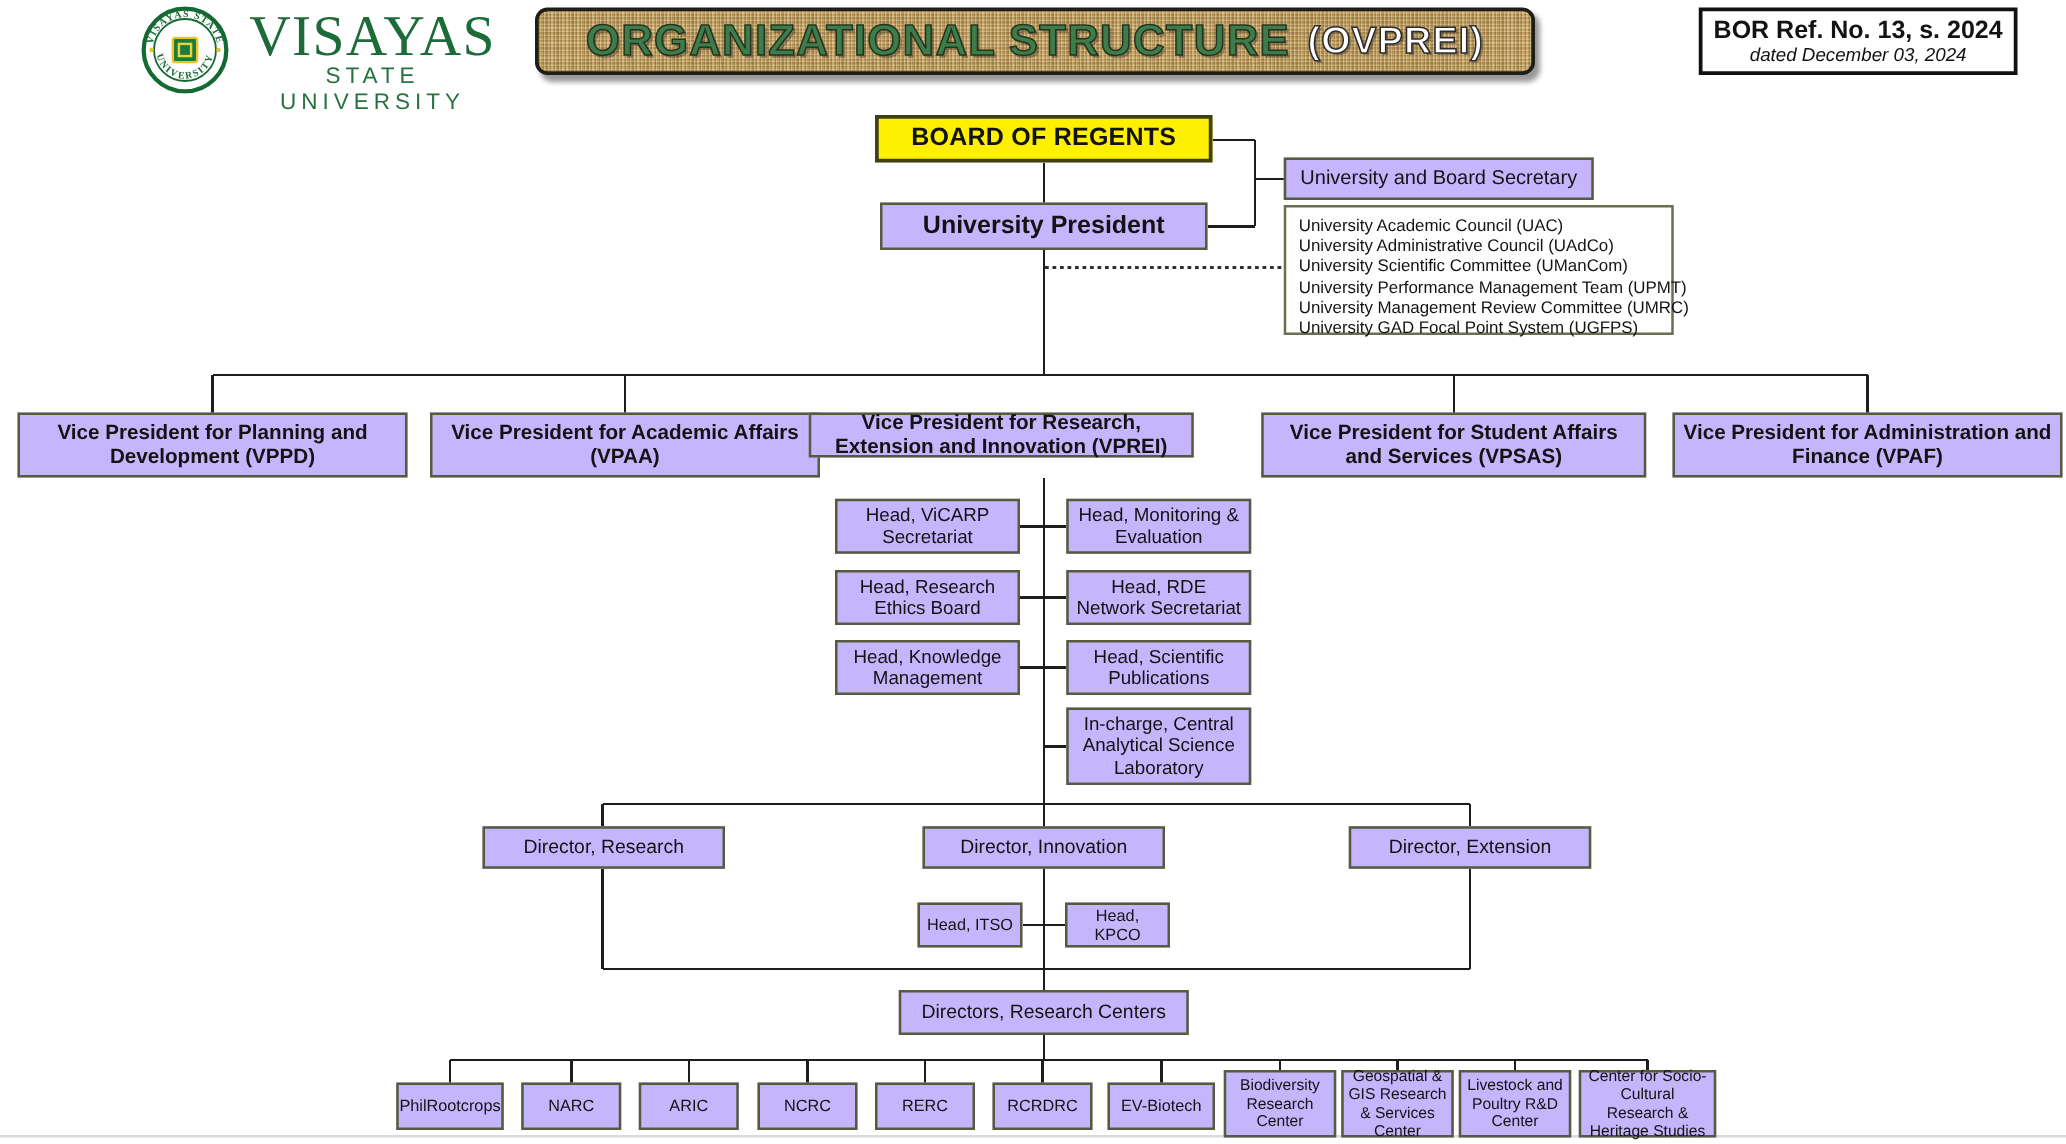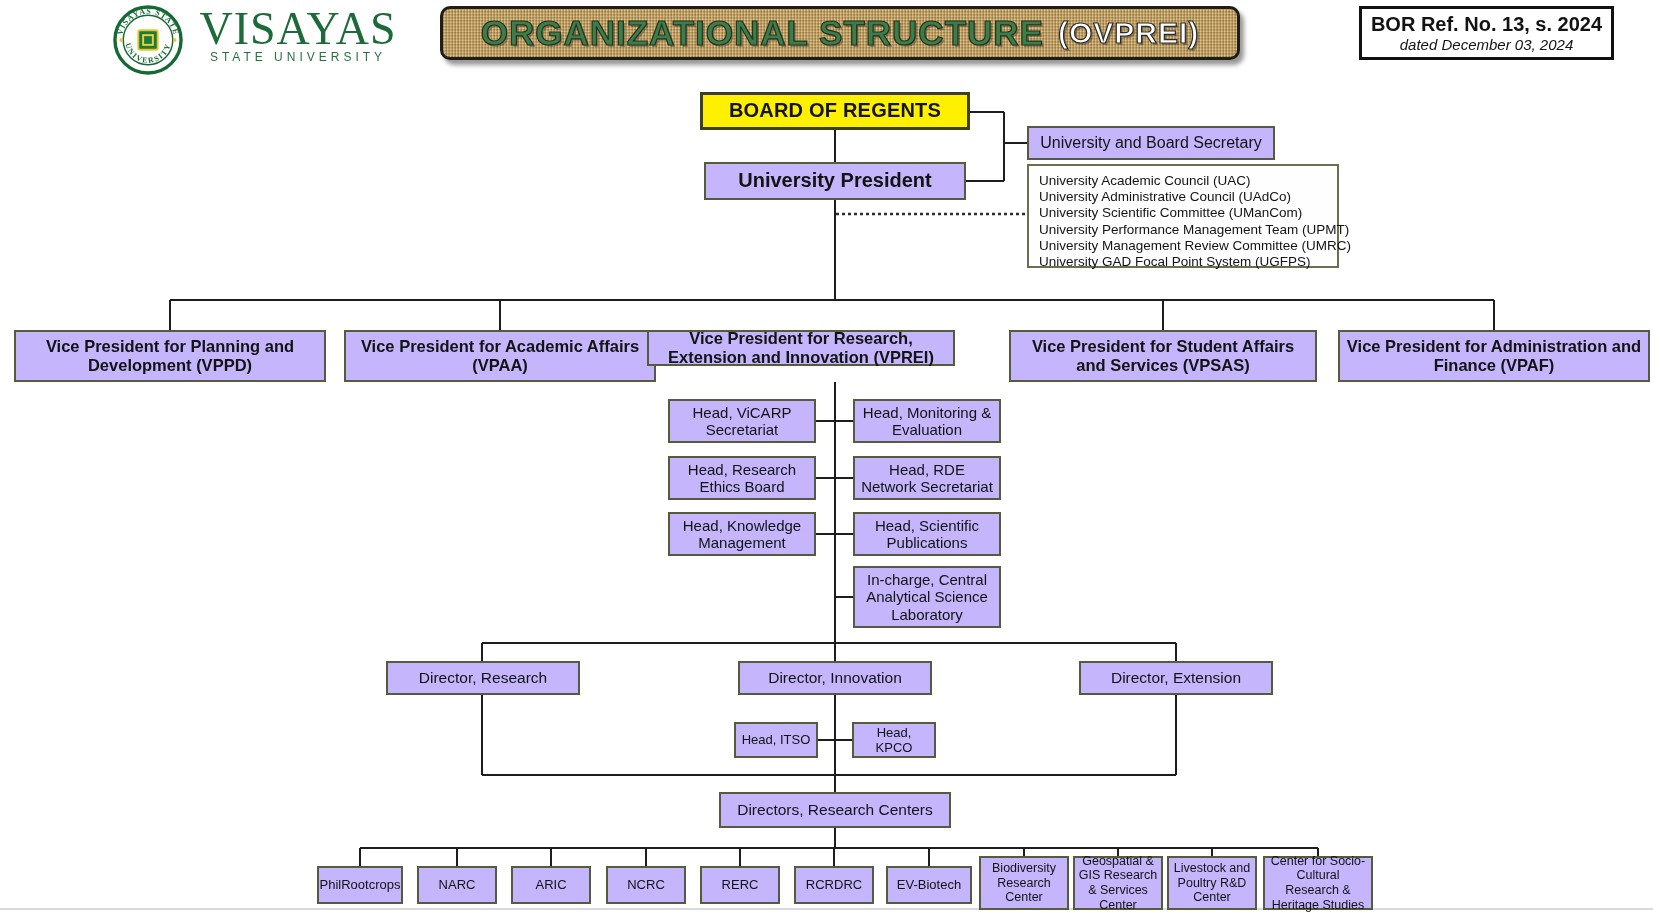--- a/index.html
+++ b/index.html
@@ -4,23 +4,23 @@
 <style>
   html,body{margin:0;padding:0;background:#fff;}
   #stage{
     position:relative;width:1653px;height:915px;overflow:hidden;background:#ffffff;
     font-family:"Liberation Sans",sans-serif;color:#131313;
   }
   
   #seal{position:absolute;left:112px;top:5px;width:72px;height:70px;}
   #wordmark{position:absolute;left:198px;top:6px;width:200px;text-align:center;color:#1d6b39;}
   #wordmark .big{font-family:"Liberation Serif",serif;font-size:46px;line-height:46px;letter-spacing:1px;}
-  #wordmark .small{font-size:12px;letter-spacing:4px;margin-top:-2px;color:#27713f;}
+  #wordmark .small{font-size:18px;letter-spacing:4px;margin-top:-2px;color:#27713f;}
   #banner{
-    position:absolute;left:440px;top:6px;width:800px;height:54px;
+    position:absolute;left:428px;top:6px;width:800px;height:54px;
     display:flex;align-items:center;justify-content:center;gap:14px;
     background-color:#c9a96b;
     background-image:
       repeating-linear-gradient(90deg, rgba(101,72,31,.28) 0 1px, rgba(238,218,170,.30) 1px 2px, rgba(166,130,74,.22) 2px 3px),
       repeating-linear-gradient(0deg, rgba(101,72,31,.28) 0 1px, rgba(238,218,170,.30) 1px 2px, rgba(166,130,74,.22) 2px 3px);
     border:3px solid #1f1d18;border-radius:10px;box-sizing:border-box;
     box-shadow:4px 5px 4px rgba(70,70,70,.55);
     white-space:nowrap;
   }
   #banner .t1{

